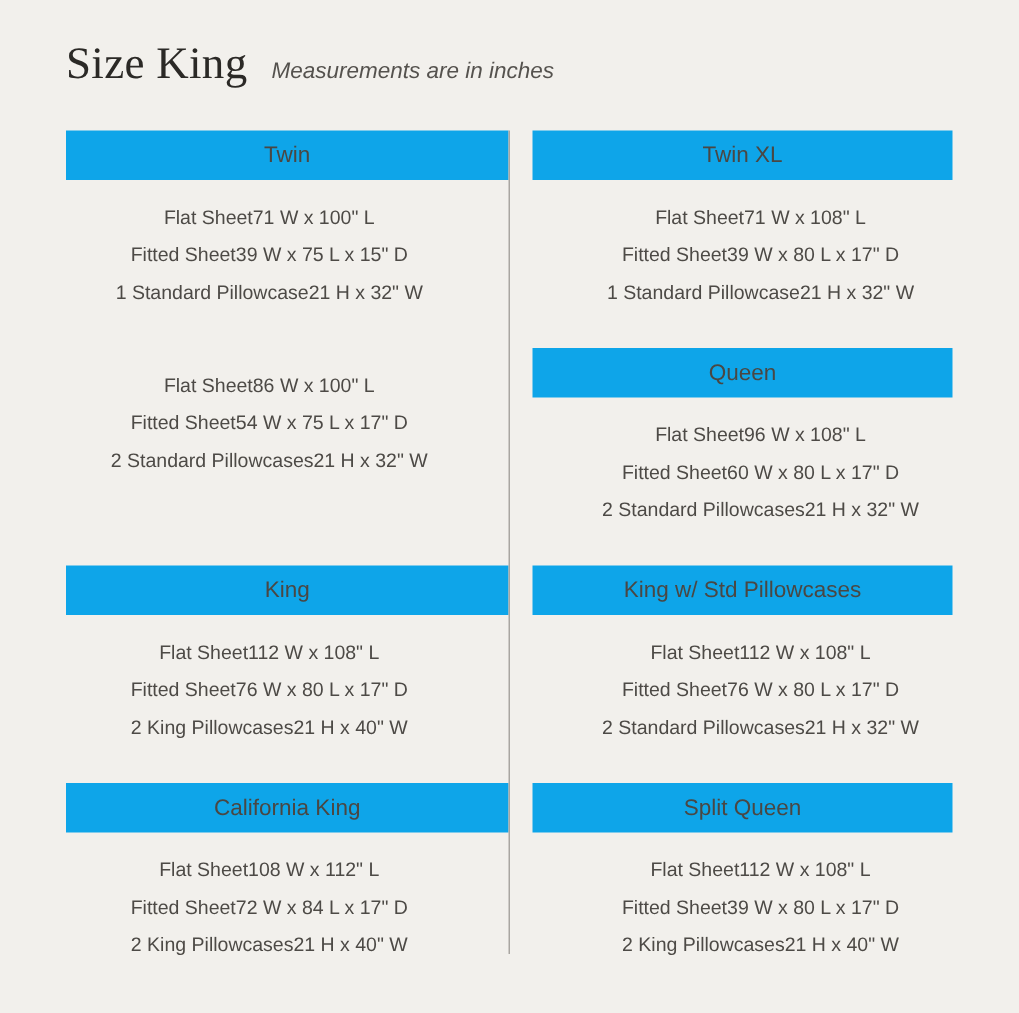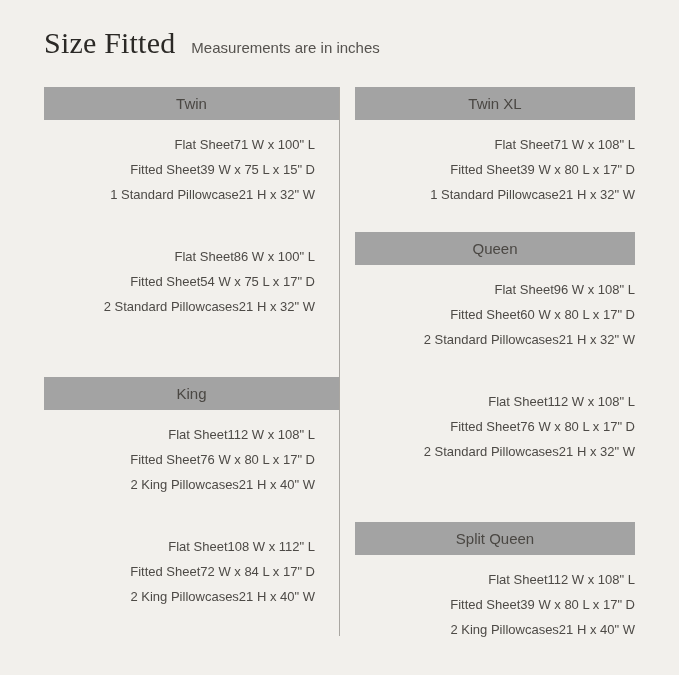--- a/index.html
+++ b/index.html
@@ -23,20 +23,21 @@
       gap: 16px;
     }
     .title {
       font-family: "Liberation Serif", serif;
       font-size: 30px;
       color: #2b2926;
       letter-spacing: 0.2px;
       font-weight: normal;
     }
     .subtitle {
+      font-style: italic;
       font-size: 15px;
       color: #55524e;
     }
     .grid {
       position: absolute;
       left: 44px;
       top: 87px;
       width: 591px;
     }
     .divider {
@@ -55,44 +56,44 @@
       width: 295px;
       flex: 0 0 auto;
     }
     .cell.right {
       width: 296px;
       padding-left: 40px;
     }
     .cell.right .header { margin-left: -24px; }
     .header {
       height: 33px;
-      background: #a3a3a3;
+      background: #0ea5e9;
       display: flex;
       align-items: center;
       justify-content: center;
       font-size: 15px;
       color: #4a4743;
     }
     .items {
       padding-top: 17px;
     }
     .item {
       display: flex;
-      justify-content: flex-end;
+      justify-content: center;
       height: 25px;
       font-size: 13px;
       color: #4d4a46;
     }
     .cell.left .item { padding-right: 24px; }
   </style>
 </head>
 <body>
 
 <div class="title-row">
-  <h1 class="title">Size Fitted</h1>
+  <h1 class="title">Size King</h1>
   <span class="subtitle">Measurements are in inches</span>
 </div>
 
 <div class="grid">
   <div class="divider"></div>
 
   <div class="row">
     <div class="cell left">
       <div class="header">Twin</div>
       <div class="items">
@@ -177,39 +178,41 @@
             <span>Fitted Sheet</span>
             <span>76 W x 80 L x 17" D</span>
           </div>
         <div class="item">
             <span>2 King Pillowcases</span>
             <span>21 H x 40" W</span>
           </div>
       </div>
     </div>
     <div class="cell right">
+      <div class="header">King w/ Std Pillowcases</div>
       <div class="items">
         <div class="item">
             <span>Flat Sheet</span>
             <span>112 W x 108" L</span>
           </div>
         <div class="item">
             <span>Fitted Sheet</span>
             <span>76 W x 80 L x 17" D</span>
           </div>
         <div class="item">
             <span>2 Standard Pillowcases</span>
             <span>21 H x 32" W</span>
           </div>
       </div>
     </div>
   </div>
 
   <div class="row">
     <div class="cell left">
+      <div class="header">California King</div>
       <div class="items">
         <div class="item">
             <span>Flat Sheet</span>
             <span>108 W x 112" L</span>
           </div>
         <div class="item">
             <span>Fitted Sheet</span>
             <span>72 W x 84 L x 17" D</span>
           </div>
         <div class="item">

